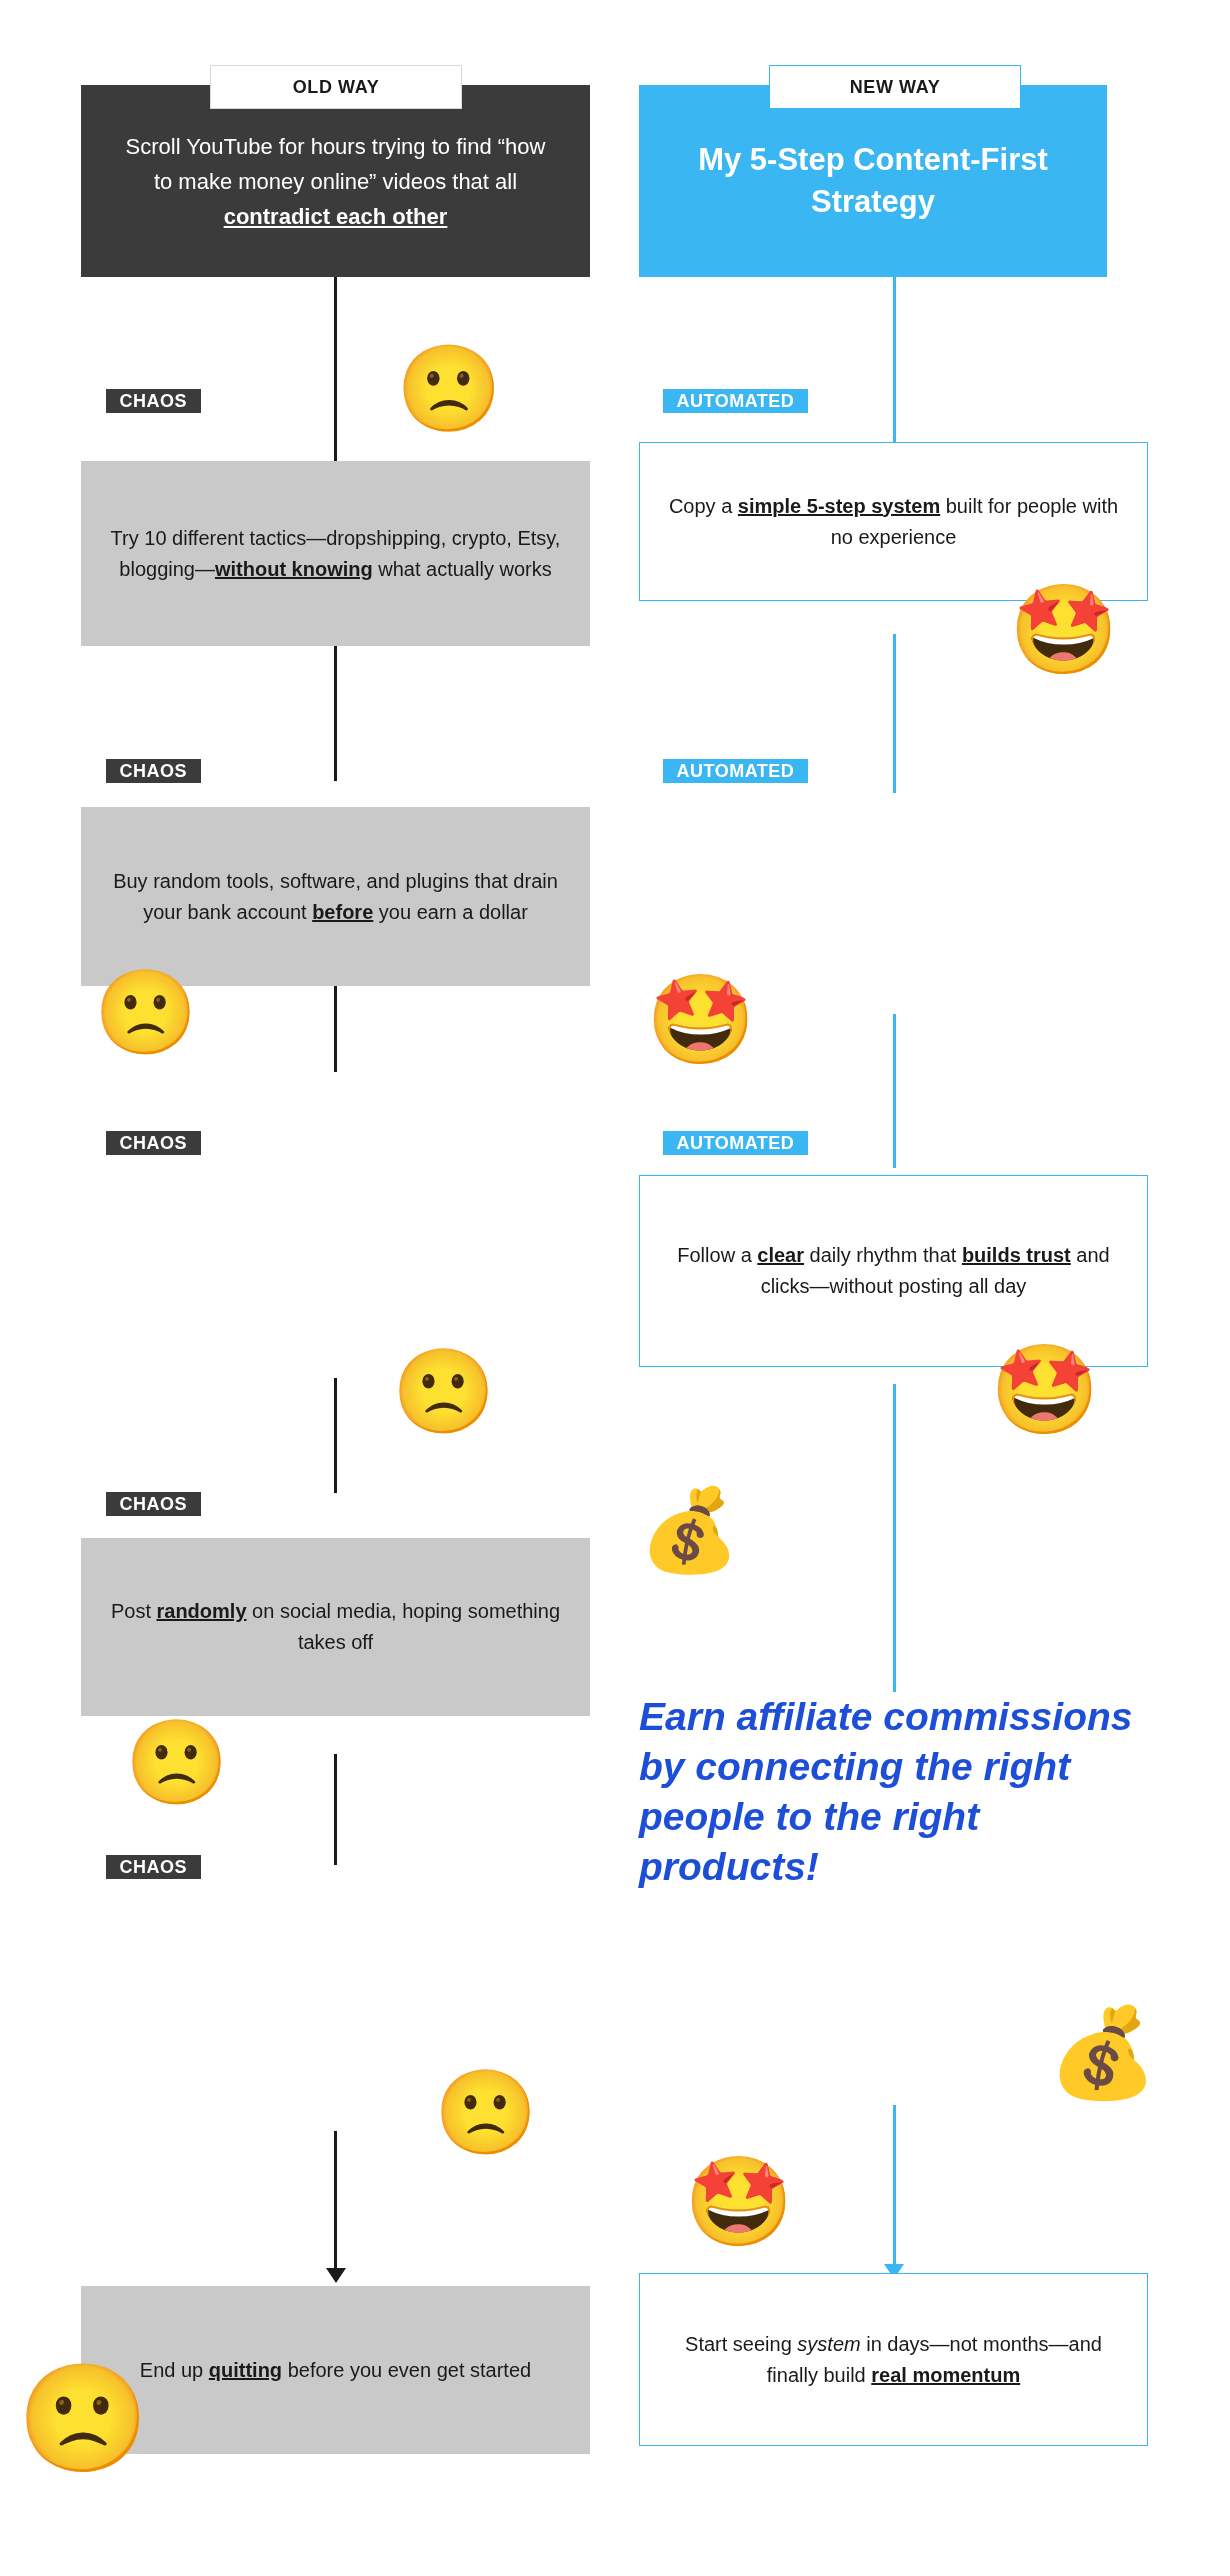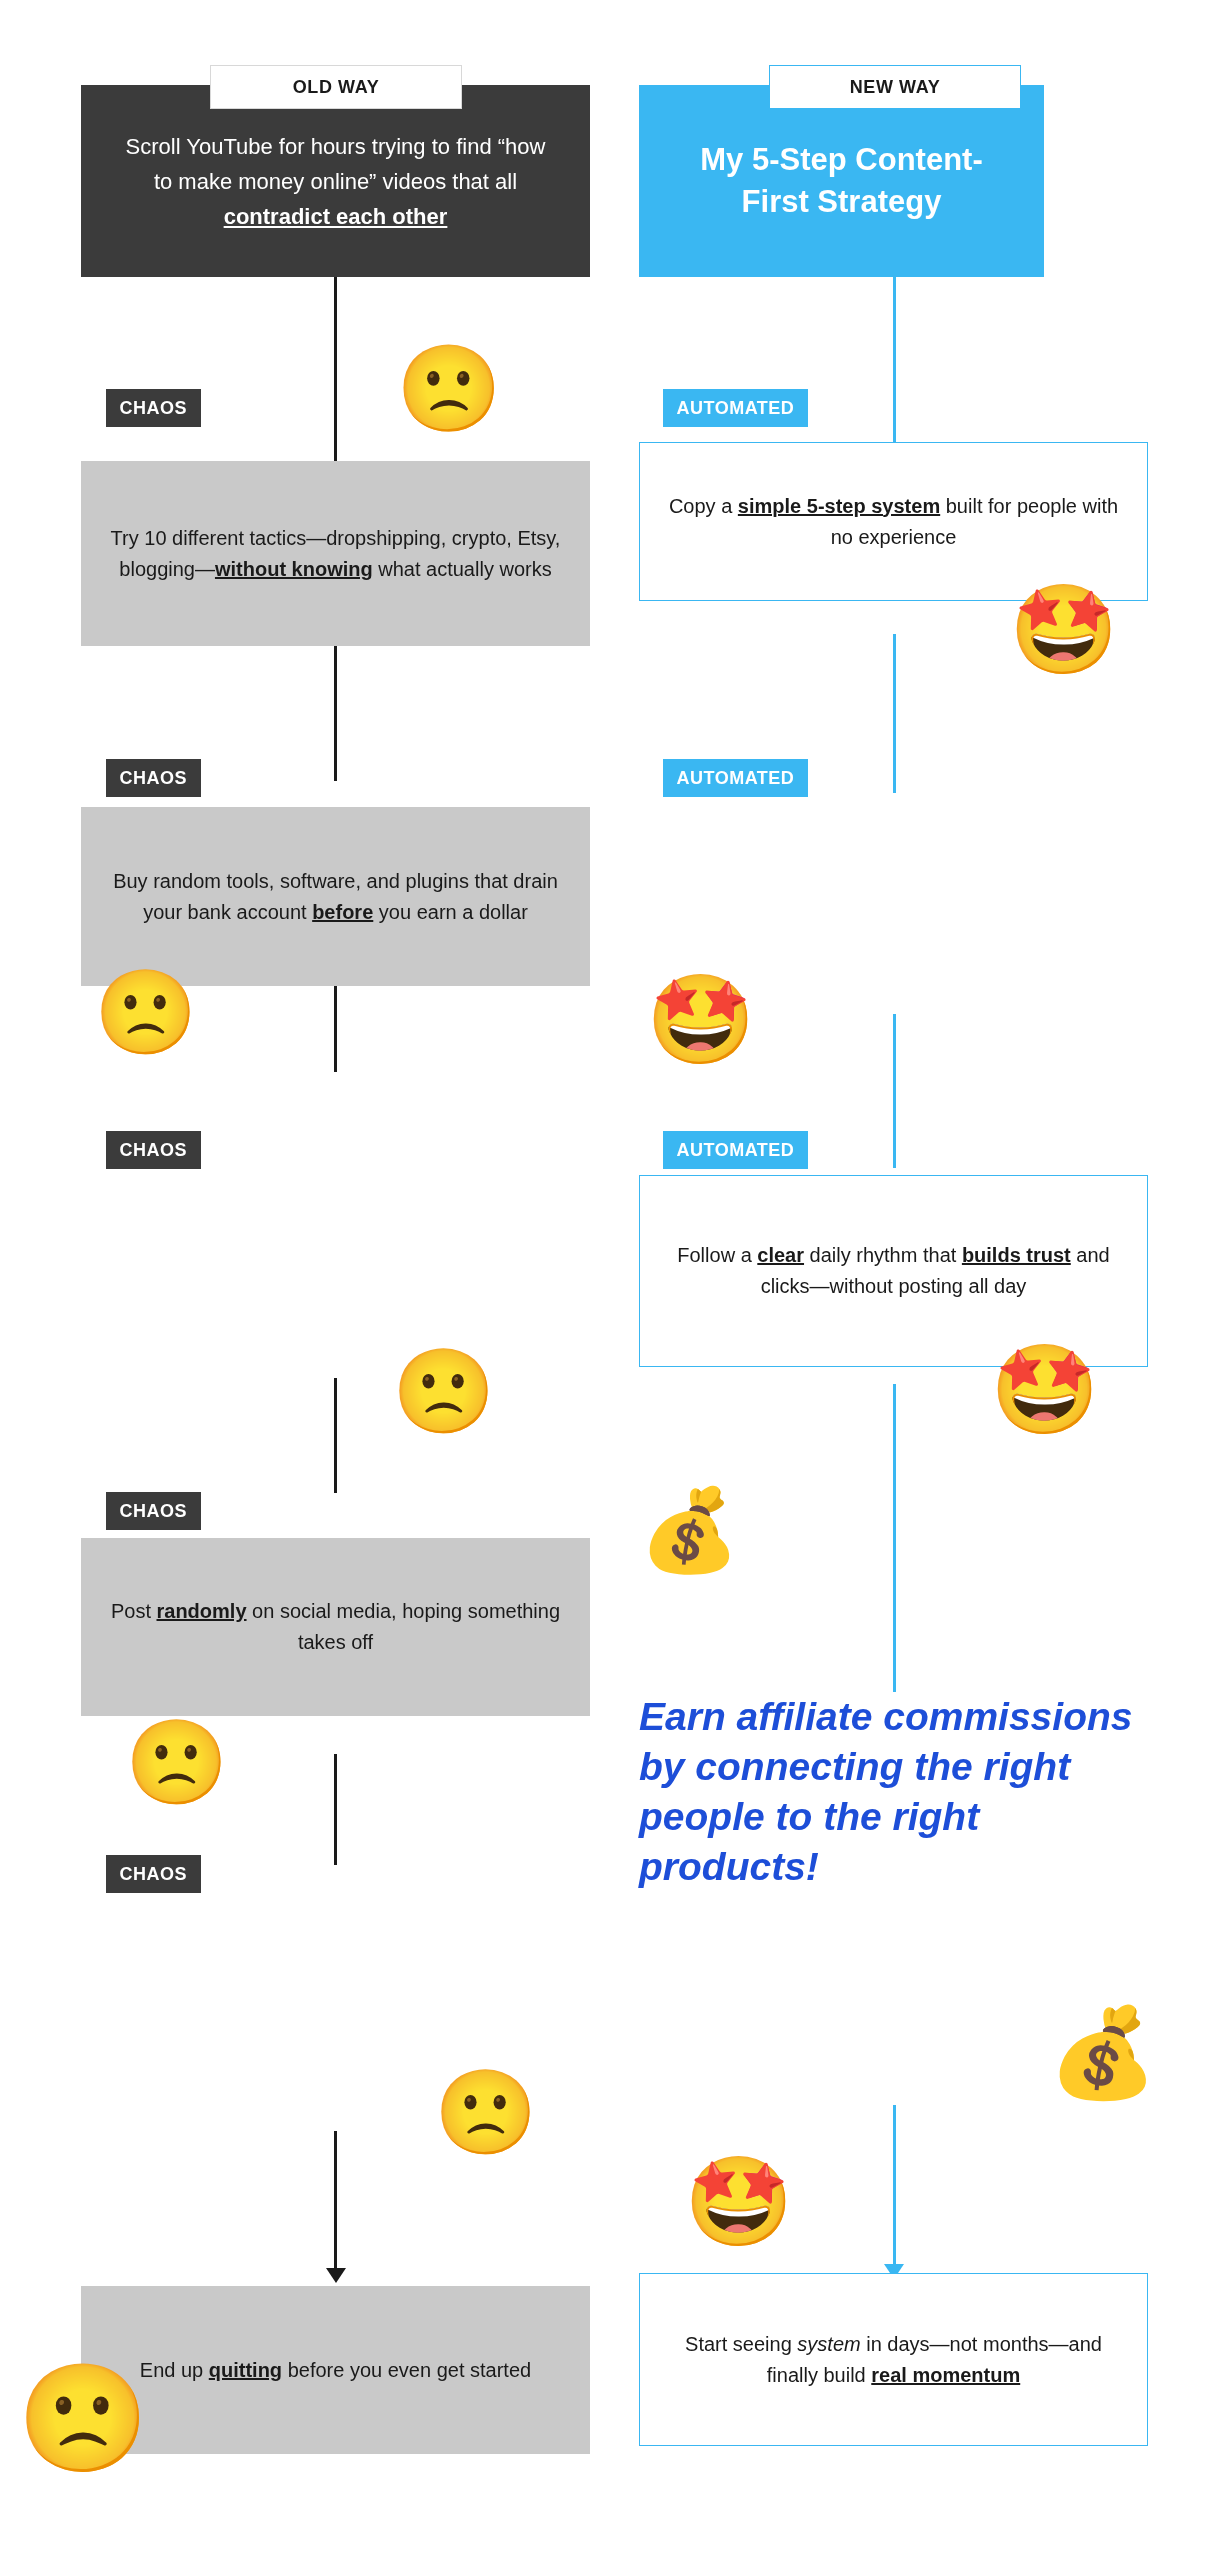--- a/index.html
+++ b/index.html
@@ -36,21 +36,21 @@
     height: 192px;
     background: #3b3b3b;
     color: #ffffff;
     font-size: 22px;
     line-height: 35px;
     padding: 0 33px;
   }
   .header-new {
     left: 639px;
     top: 85px;
-    width: 405px;
+    width: 468px;
     height: 192px;
     background: #3ab7f2;
     color: #ffffff;
     font-size: 31px;
     font-weight: bold;
     line-height: 42px;
     padding: 0 33px;
   }
   .tab {
     position: absolute;
@@ -101,21 +101,21 @@
     left: 639px;
     width: 509px;
     background: #ffffff;
     border: 1.9px solid #3ab7f2;
   }
 
   
   .lbl {
     position: absolute;
     box-sizing: border-box;
-    height: 38px;
+    height: 24px;
     display: flex;
     align-items: center;
     padding: 0 13.5px;
     font-size: 18px;
     font-weight: bold;
     letter-spacing: 0.5px;
     color: #ffffff;
   }
   .lbl-chaos { background: #3b3b3b; left: 106px; }
   .lbl-auto  { background: #3ab7f2; left: 663px; }

